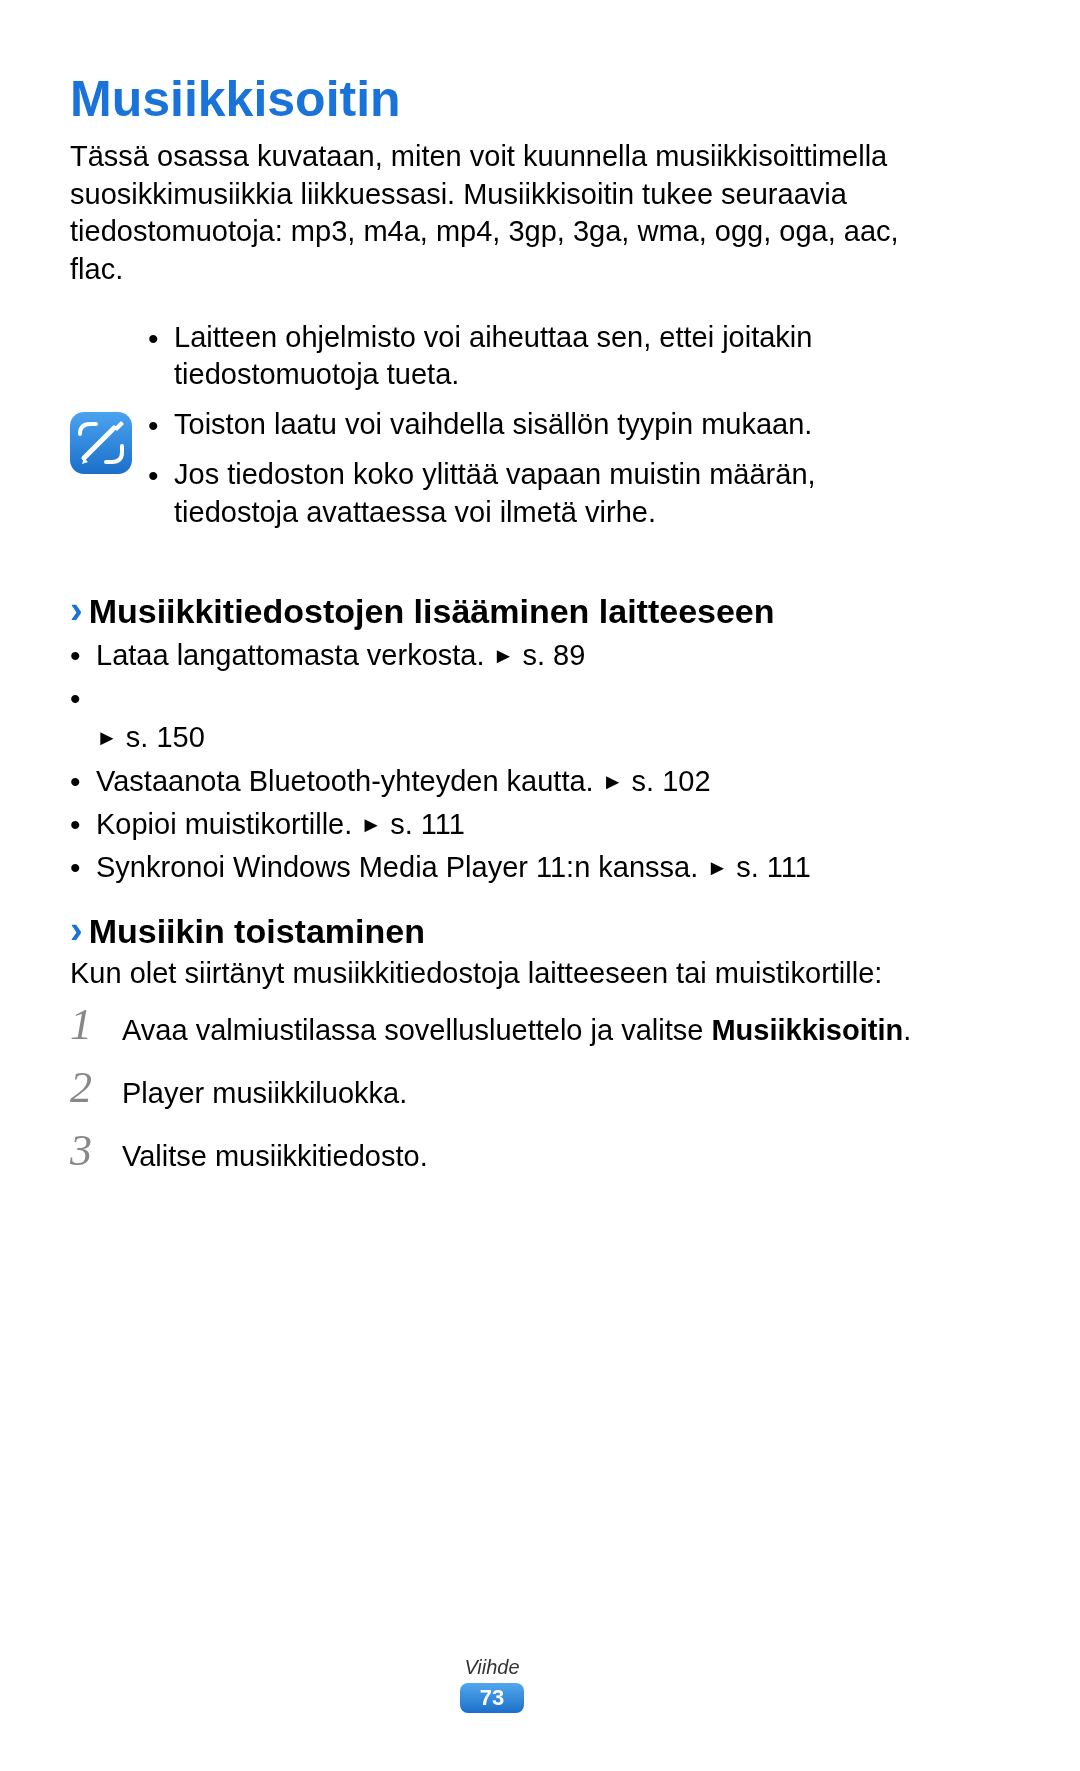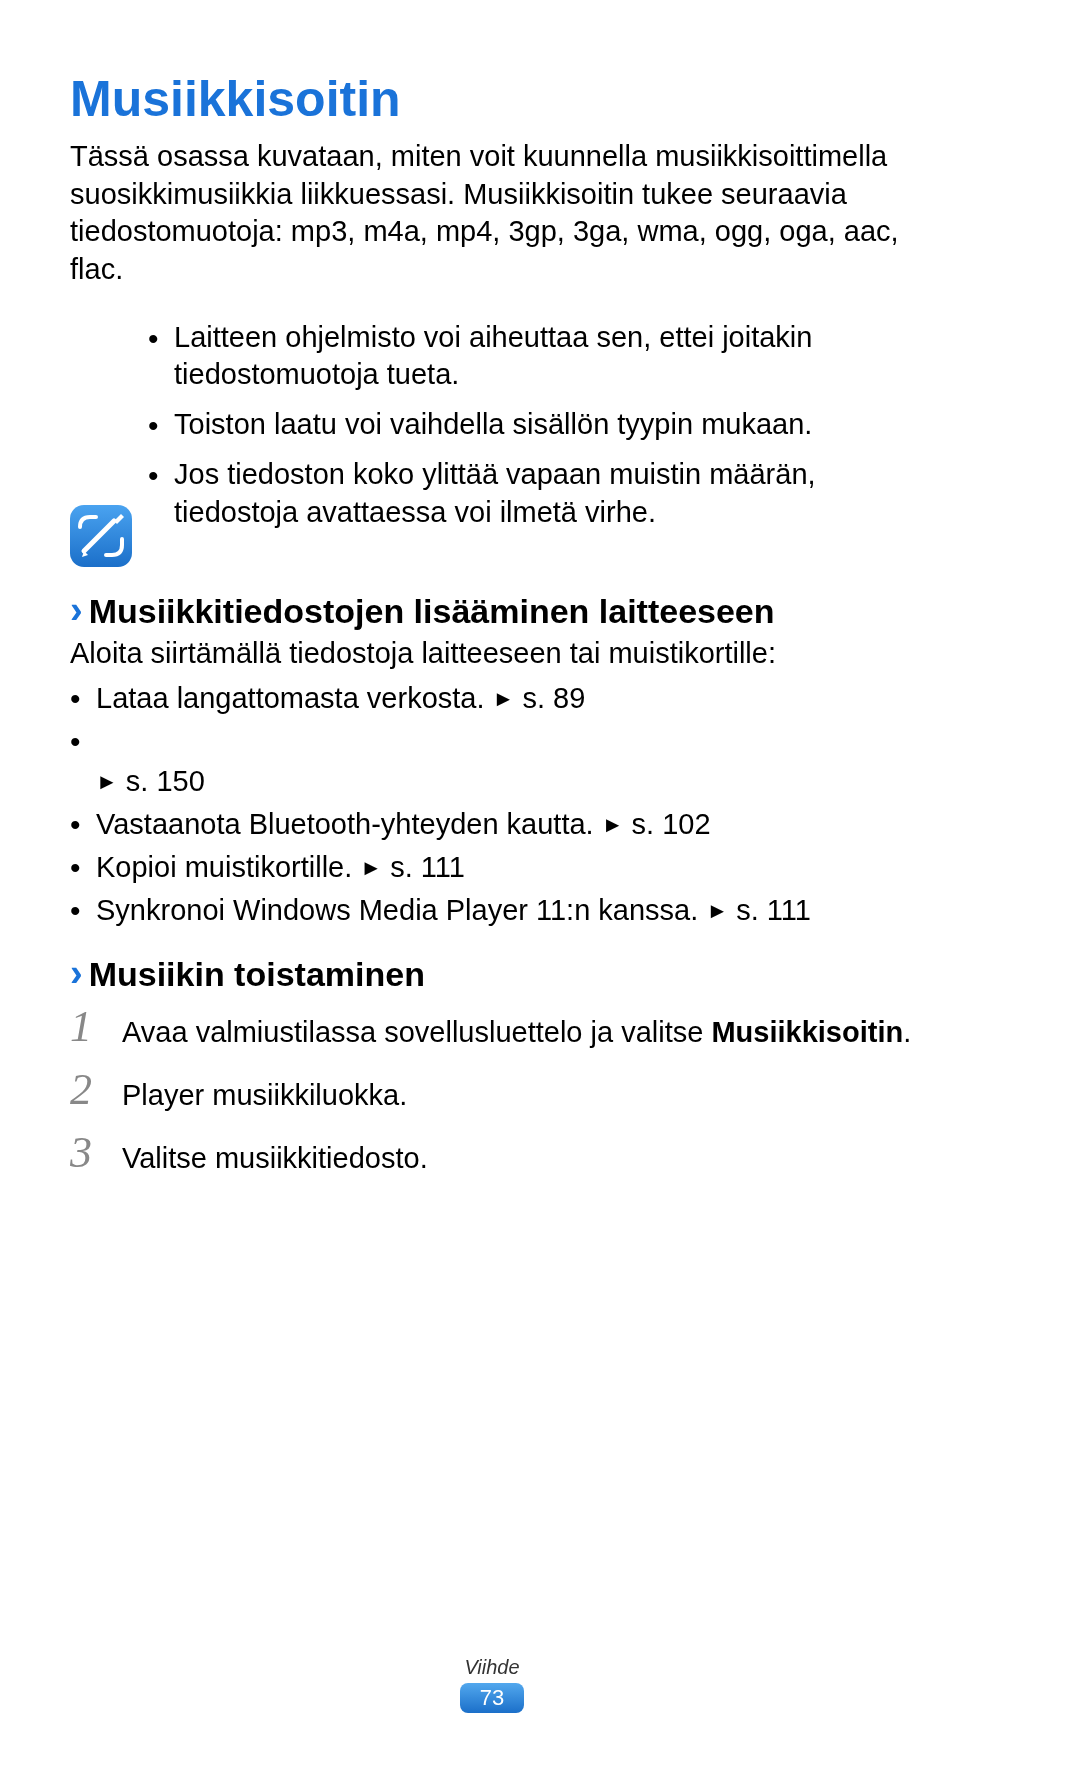--- a/index.html
+++ b/index.html
@@ -22,21 +22,21 @@
     font-size: 50px;
     margin: 10px 0 10px 0;
   }
   .intro {
     font-size: 29px;
     line-height: 1.3;
     margin: 6px 0 24px 0;
   }
   .note-row {
     display: flex;
-    align-items: flex-end;
+    align-items: center;
   }
   .note-icon {
     flex: 0 0 62px;
     height: 62px;
     border-radius: 14px;
     background: linear-gradient(180deg, #4aa3f0 0%, #1b6fc9 100%);
     position: relative;
     margin-right: 16px;
     margin-top: 6px;
   }
@@ -149,21 +149,21 @@
     margin-bottom: 4px;
   }
   .page-badge {
     display: inline-block;
     min-width: 44px;
     padding: 2px 10px;
     border-radius: 8px;
     background: linear-gradient(180deg, #52a8ee 0%, #1b6fc9 100%);
     color: #fff;
     font-size: 22px;
-    font-weight: 400;
+    font-weight: 700;
   }
 </style>
 </head>
 <body>
 
 <div class="page">
 
   <div class="title">Musiikkisoitin</div>
 
   <div class="intro">Tässä osassa kuvataan, miten voit kuunnella musiikkisoittimella suosikkimusiikkia liikkuessasi. Musiikkisoitin tukee seuraavia tiedostomuotoja: mp3, m4a, mp4, 3gp, 3ga, wma, ogg, oga, aac, flac.</div>
@@ -182,21 +182,20 @@
       <li>Laitteen ohjelmisto voi aiheuttaa sen, ettei joitakin tiedostomuotoja tueta.</li>
       <li>Toiston laatu voi vaihdella sisällön tyypin mukaan.</li>
       <li>Jos tiedoston koko ylittää vapaan muistin määrän, tiedostoja avattaessa voi ilmetä virhe.</li>
     </ul>
   </div>
 
   <div class="sub-heading">
     <span class="chevron">›</span>
     <span>Musiikkitiedostojen lisääminen laitteeseen</span>
   </div>
-  <div class="sub-intro">Aloita siirtämällä tiedostoja laitteeseen tai muistikortille:</div>
 
   <ul class="bullet-list">
     <li>
       <span>Lataa langattomasta verkosta.</span>
       <span class="tri">►</span>
       <span>s. 89</span>
     </li>
     <li>
       <br>
       <span class="tri">►</span>
@@ -216,20 +215,21 @@
       <span>Synkronoi Windows Media Player 11:n kanssa.</span>
       <span class="tri">►</span>
       <span>s. 111</span>
     </li>
   </ul>
 
   <div class="sub-heading">
     <span class="chevron">›</span>
     <span>Musiikin toistaminen</span>
   </div>
+  <div class="sub-intro">Kun olet siirtänyt musiikkitiedostoja laitteeseen tai muistikortille:</div>
 
   <ol class="steps">
     <li>
       <span class="stepnum">1</span>
       <span class="step-text">
         <span>Avaa valmiustilassa sovellusluettelo ja valitse </span><b>Musiikkisoitin</b><span>.</span>
       </span>
     </li>
     <li>
       <span class="stepnum">2</span>

